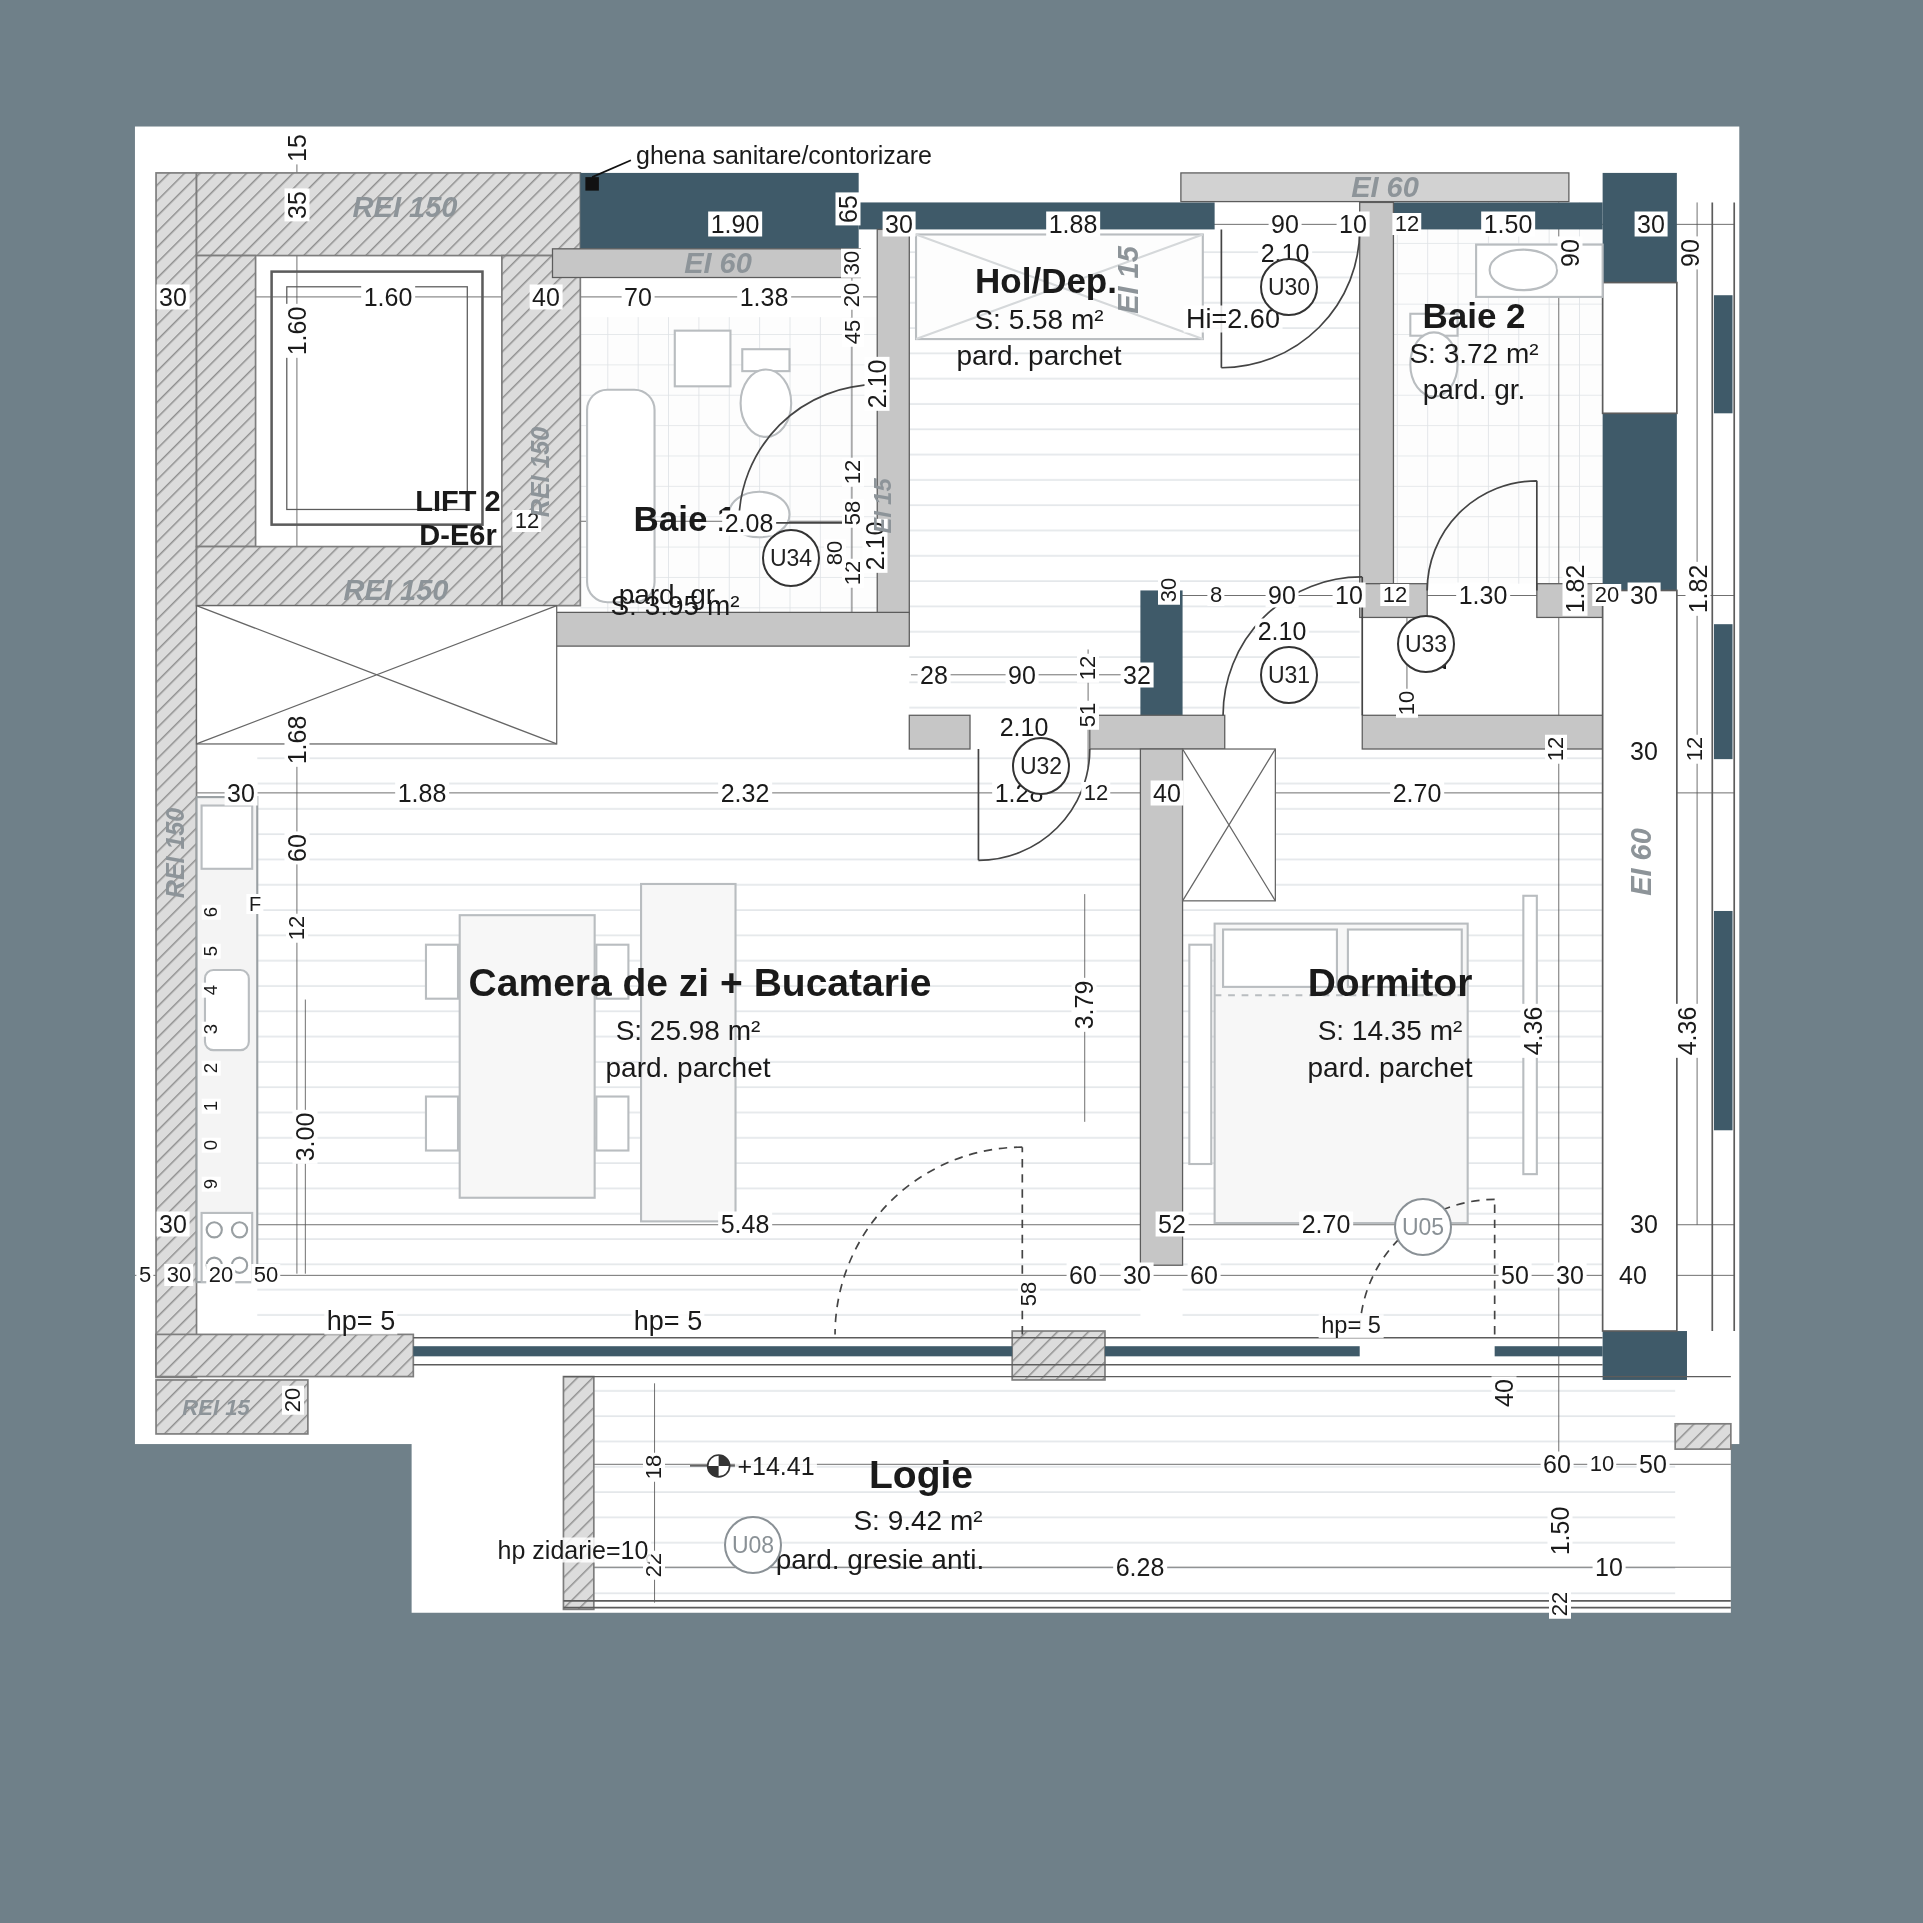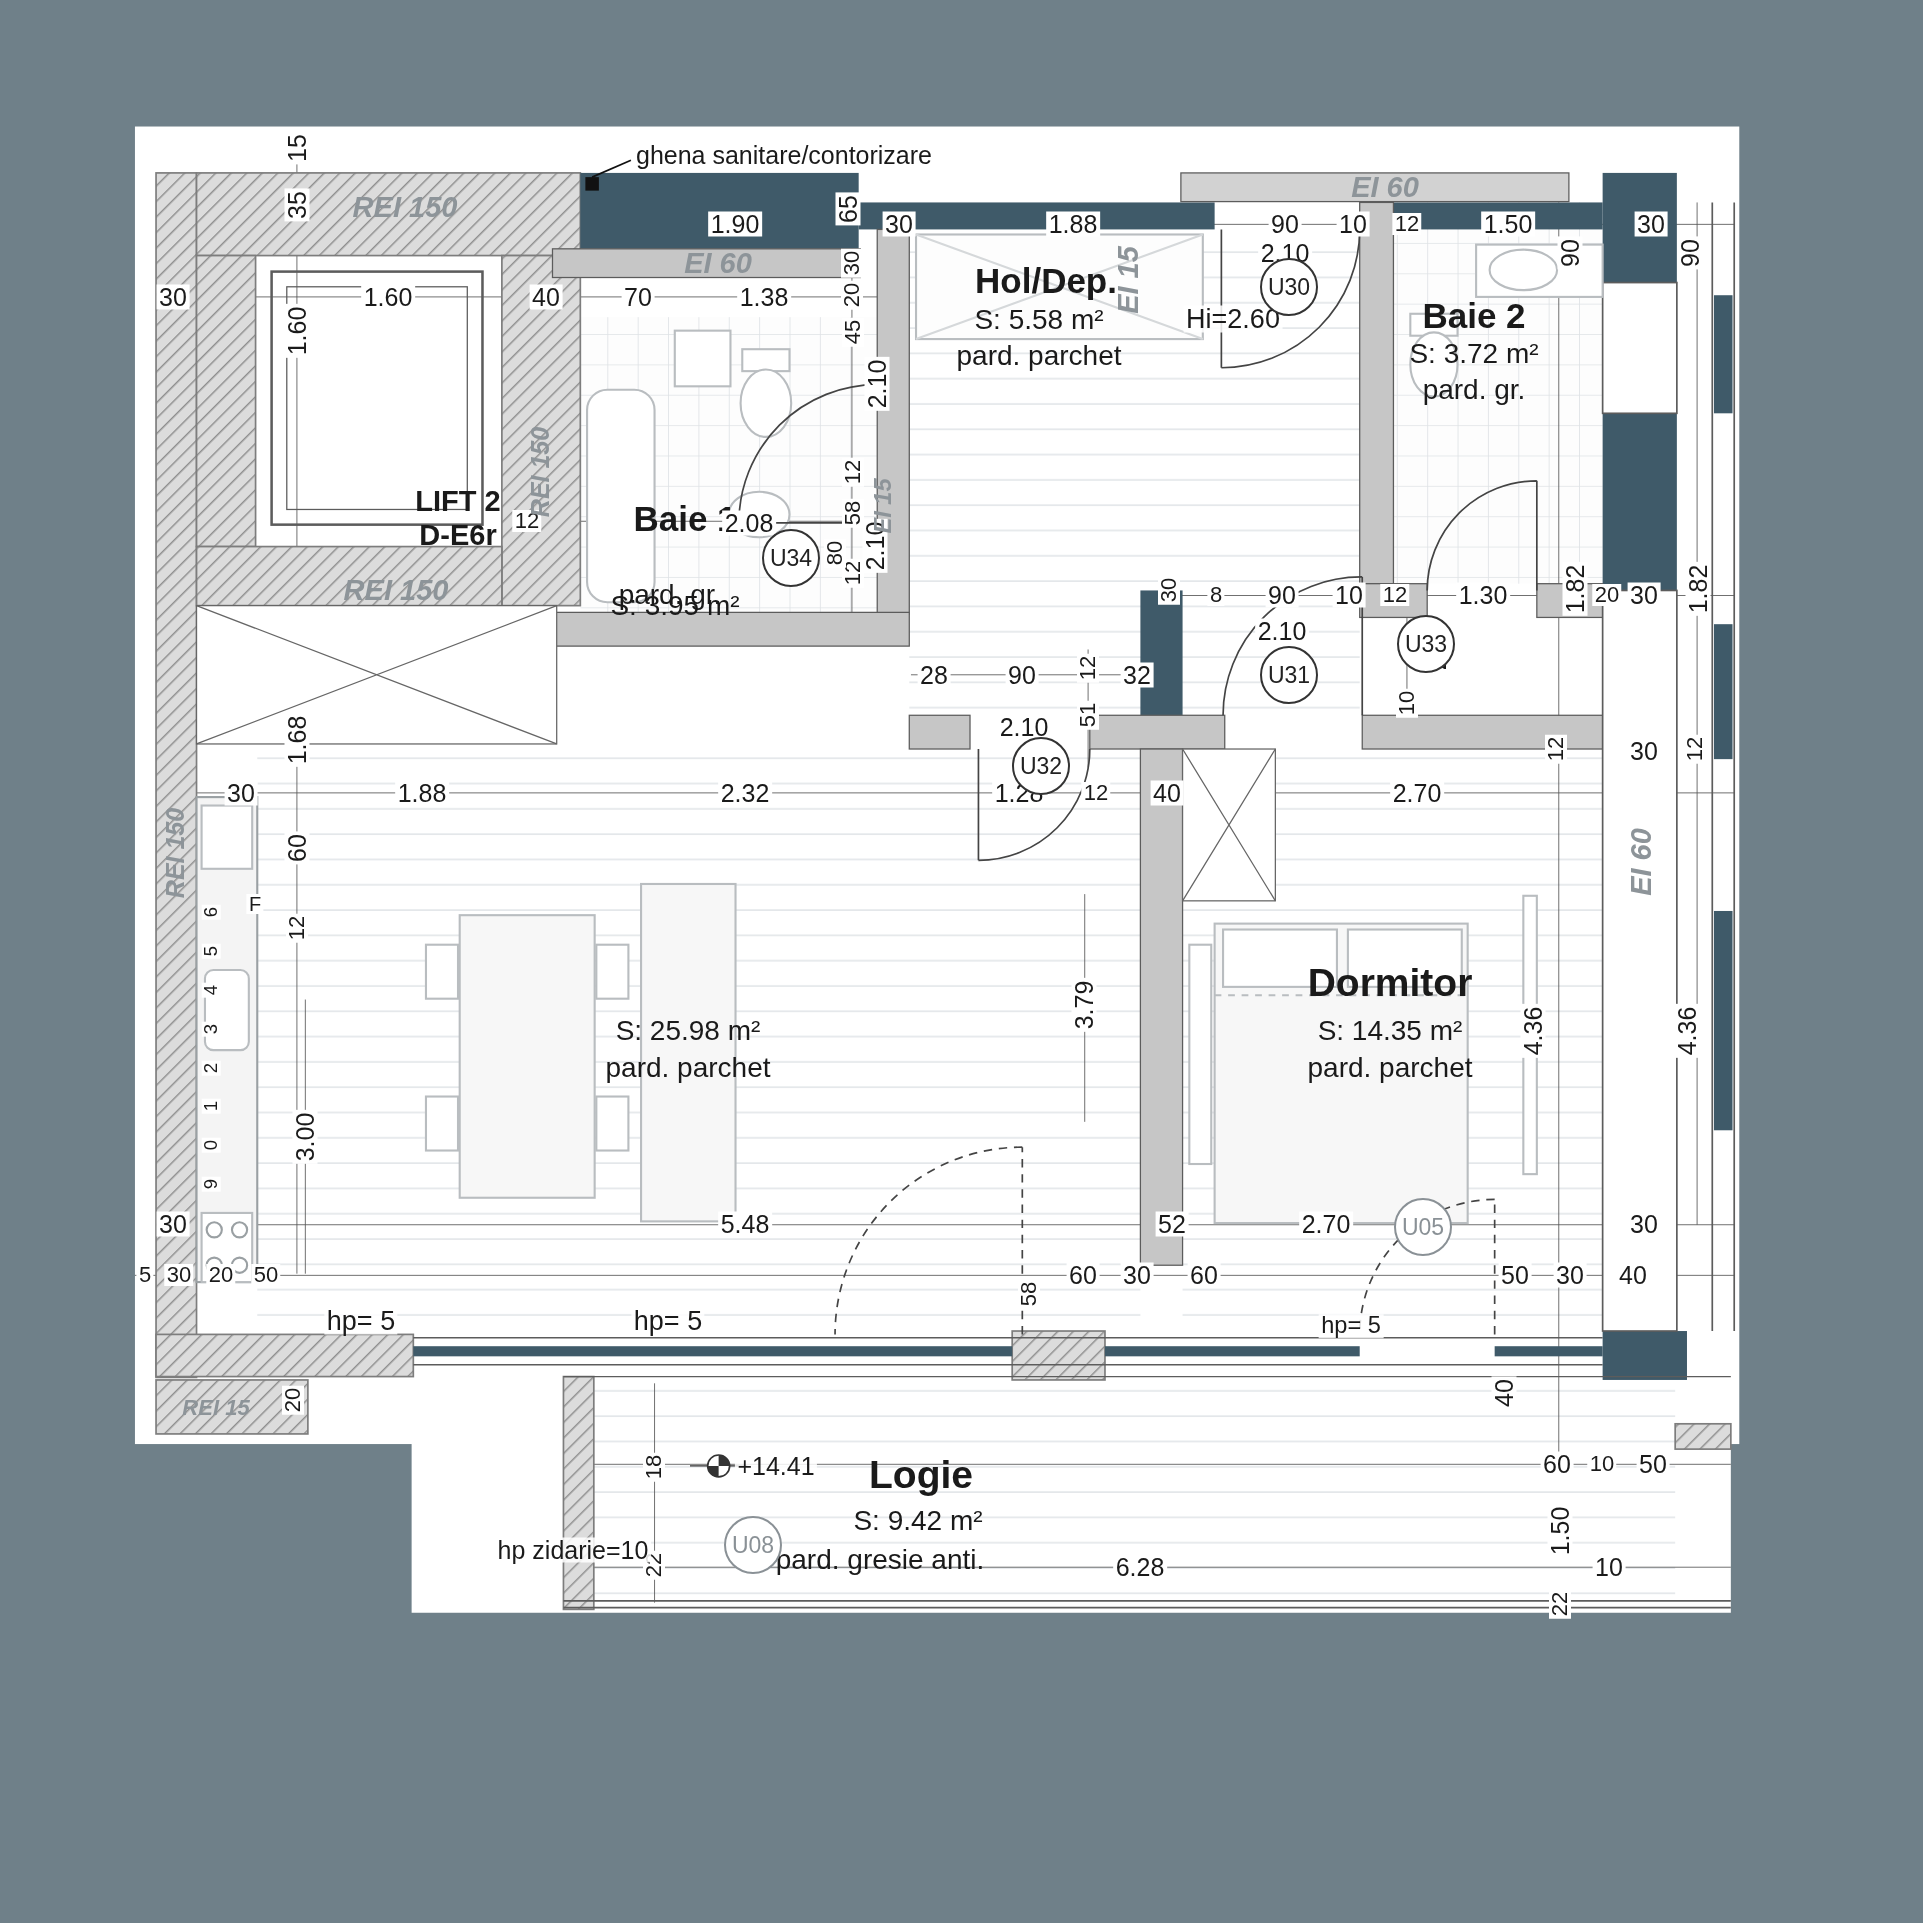--- a/index.html
+++ b/index.html
@@ -216,20 +216,21 @@
       <circle cx="852" cy="1738" r="13" fill="#ffffff" stroke="#333" stroke-width="2"></circle>
       <path d="M852 1738 L852 1725 A13 13 0 0 1 865 1738 Z" fill="#333"></path>
       <path d="M852 1738 L852 1751 A13 13 0 0 1 839 1738 Z" fill="#333"></path>
     </g>
   </svg>
 
 
 <div class="lbl t-room" style="left: 1046px; top: 280px; font-size: 35px;">Hol/Dep.</div>
     <div class="lbl t-room" style="left: 685px; top: 518px; font-size: 35px;">Baie 1</div>
     <div class="lbl t-room" style="left: 1474px; top: 315px; font-size: 35px;">Baie 2</div>
+    <div class="lbl t-room" style="left: 700px; top: 982px; font-size: 39px;">Camera de zi + Bucatarie</div>
     <div class="lbl t-room" style="left: 1390px; top: 982px; font-size: 39px;">Dormitor</div>
     <div class="lbl t-room" style="left: 921px; top: 1474px; font-size: 39px;">Logie</div>
     <div class="lbl t-room" style="left: 458px; top: 501px; font-size: 29px;">LIFT 2</div>
     <div class="lbl t-room" style="left: 458px; top: 535px; font-size: 29px;">D-E6r</div>
     <div class="lbl t-info" style="left: 1039px; top: 320px;">S: 5.58 m²</div>
     <div class="lbl t-info" style="left: 1039px; top: 356px;">pard. parchet</div>
     <div class="lbl t-info" style="left: 675px; top: 558px; margin-top: 48px;">S: 3.95 m²</div>
     <div class="lbl t-info" style="left: 670px; top: 595px;">pard. gr.</div>
     <div class="lbl t-info" style="left: 1474px; top: 354px;">S: 3.72 m²</div>
     <div class="lbl t-info" style="left: 1474px; top: 390px;">pard. gr.</div>

